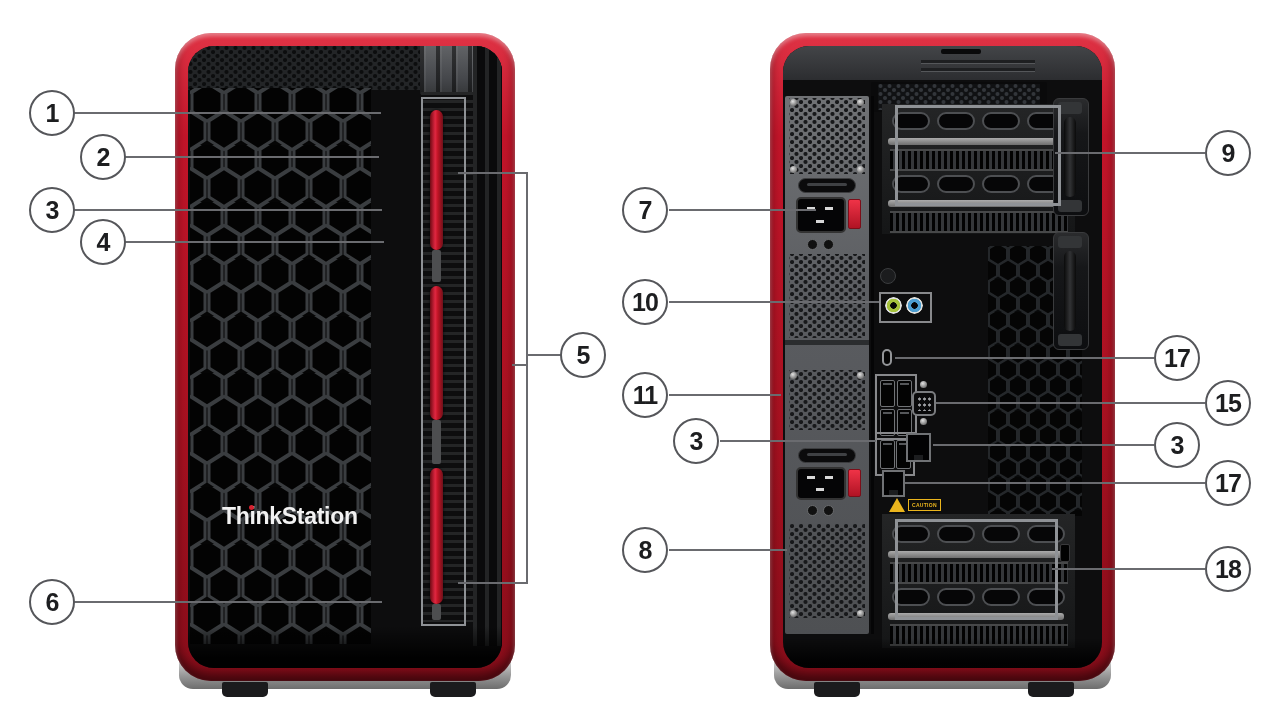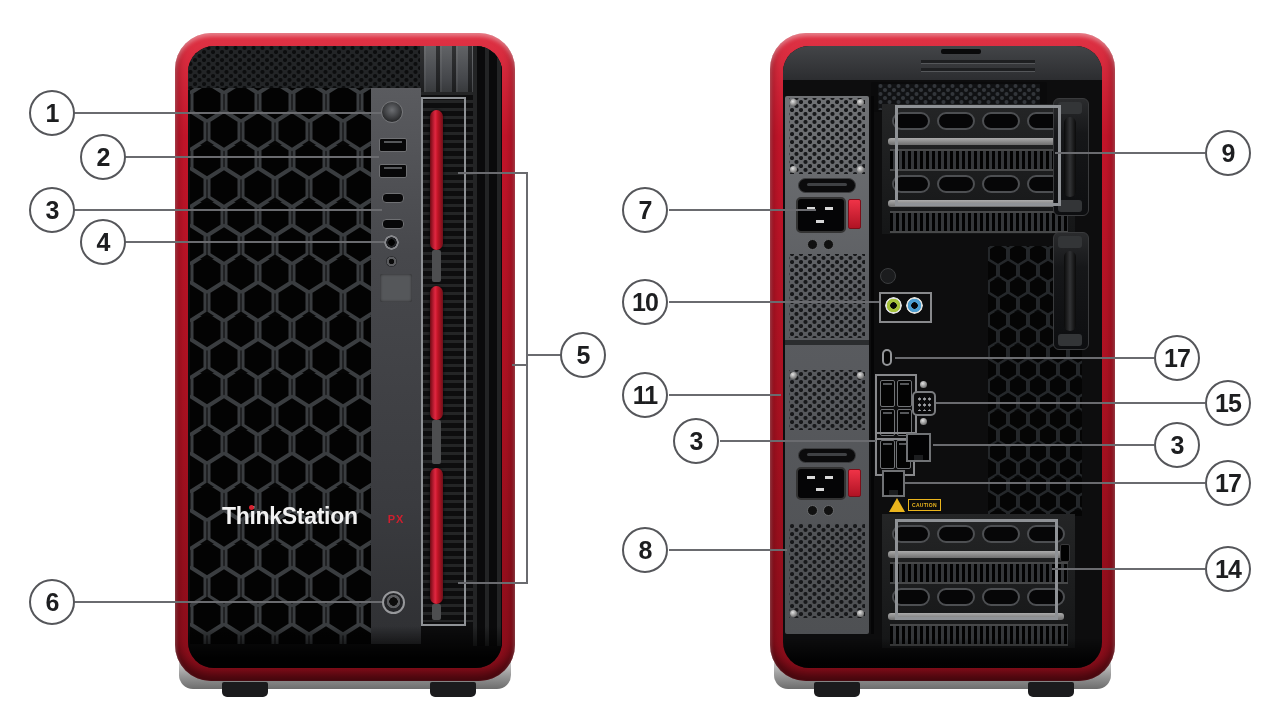--- a/index.html
+++ b/index.html
@@ -99,42 +99,20 @@
               <path d="M0 23.5 L15 33 L15 52 L0 61.5 L-15 52 L-15 33 Z"></path>
               <path d="M34 23.5 L49 33 L49 52 L34 61.5 L19 52 L19 33 Z"></path>
               <path d="M0 -33.5 L15 -24 L15 -5 L0 4.5 L-15 -5 L-15 -24 Z"></path>
               <path d="M34 -33.5 L49 -24 L49 -5 L34 4.5 L19 -5 L19 -24 Z"></path>
             </g>
           </pattern>
         </defs>
         <rect width="181" height="556" fill="url(#hexF)"></rect>
       </svg>
 
-      <div class="port-strip" style="left:183px;top:42px;width:50px;height:556px;">
-        <div class="abs" style="left:10px;top:13px;width:22px;height:22px;border-radius:50%;
-             background:radial-gradient(circle at 50% 40%,#6c6e72,#2b2c2e 70%);border:1px solid #77787b;box-sizing:border-box;"></div>
-        <div class="usbA" style="left:8px;top:50px;width:26px;height:12px;">
-            <i></i>
-          </div>
-        <div class="usbA" style="left:8px;top:76px;width:26px;height:12px;">
-            <i></i>
-          </div>
-        <div class="usbC" style="left:11px;top:105px;width:20px;height:8px;"></div>
-        <div class="usbC" style="left:11px;top:131px;width:20px;height:8px;"></div>
-        <div class="abs" style="left:13px;top:147px;width:15px;height:15px;border-radius:50%;
-             background:radial-gradient(circle,#000 0 3px,#202124 3.5px 5px,#85868a 5.5px 7px,#3a3b3e 7.5px);"></div>
-        <div class="abs" style="left:15px;top:168px;width:11px;height:11px;border-radius:50%;
-             background:radial-gradient(circle,#0a0a0a 0 2.5px,#5b5c5f 3px 4.5px,#2e2f32 5px);"></div>
-        <div class="abs" style="left:9px;top:186px;width:32px;height:28px;background:#55575a;border-radius:2px;
-             box-shadow:inset 0 0 3px rgba(0,0,0,.6);"></div>
-        <div class="abs" style="left:0;top:425px;width:100%;text-align:center;font-size:11px;font-weight:700;
-             color:#cf1f2e;letter-spacing:1px;">PX</div>
-        <div class="abs" style="left:11px;top:503px;width:23px;height:23px;border-radius:50%;border:2px solid #97989b;
-             box-sizing:border-box;background:radial-gradient(circle at 50% 45%,#0c0c0c 0 4px,#5d5e61 4.5px 6.5px,#232427 7px);"></div>
-      </div>
 
       <div class="abs" style="left:233px;top:46px;width:52px;height:530px;background:#151515;
            background-image:repeating-linear-gradient(180deg,#242526 0 3px,#0d0d0e 3px 8px);">
         <div class="redbar" style="left:9px;top:18px;height:140px;"></div>
         <div class="grayseg" style="left:11px;top:158px;height:32px;"></div>
         <div class="redbar" style="left:9px;top:194px;height:134px;"></div>
         <div class="grayseg" style="left:11px;top:328px;height:44px;"></div>
         <div class="redbar" style="left:9px;top:376px;height:136px;"></div>
         <div class="grayseg" style="left:11px;top:512px;height:16px;"></div>
         <div class="box-outline" style="left:0;top:5px;width:41px;height:525px;"></div>
@@ -384,21 +362,21 @@
   <div class="callout" style="left:622px;top:187px;">
       <span>7</span>
     </div>
   <div class="callout" style="left:622px;top:527px;">
       <span>8</span>
     </div>
   <div class="callout" style="left:1205px;top:130px;">
       <span>9</span>
     </div>
   <div class="callout" style="left:1205px;top:546px;">
-      <span>14</span>
+      <span>18</span>
     </div>
   <div class="callout" style="left:622px;top:279px;">
       <span>10</span>
     </div>
   <div class="callout" style="left:622px;top:372px;">
       <span>11</span>
     </div>
   <div class="callout" style="left:673px;top:418px;">
       <span>3</span>
     </div>

